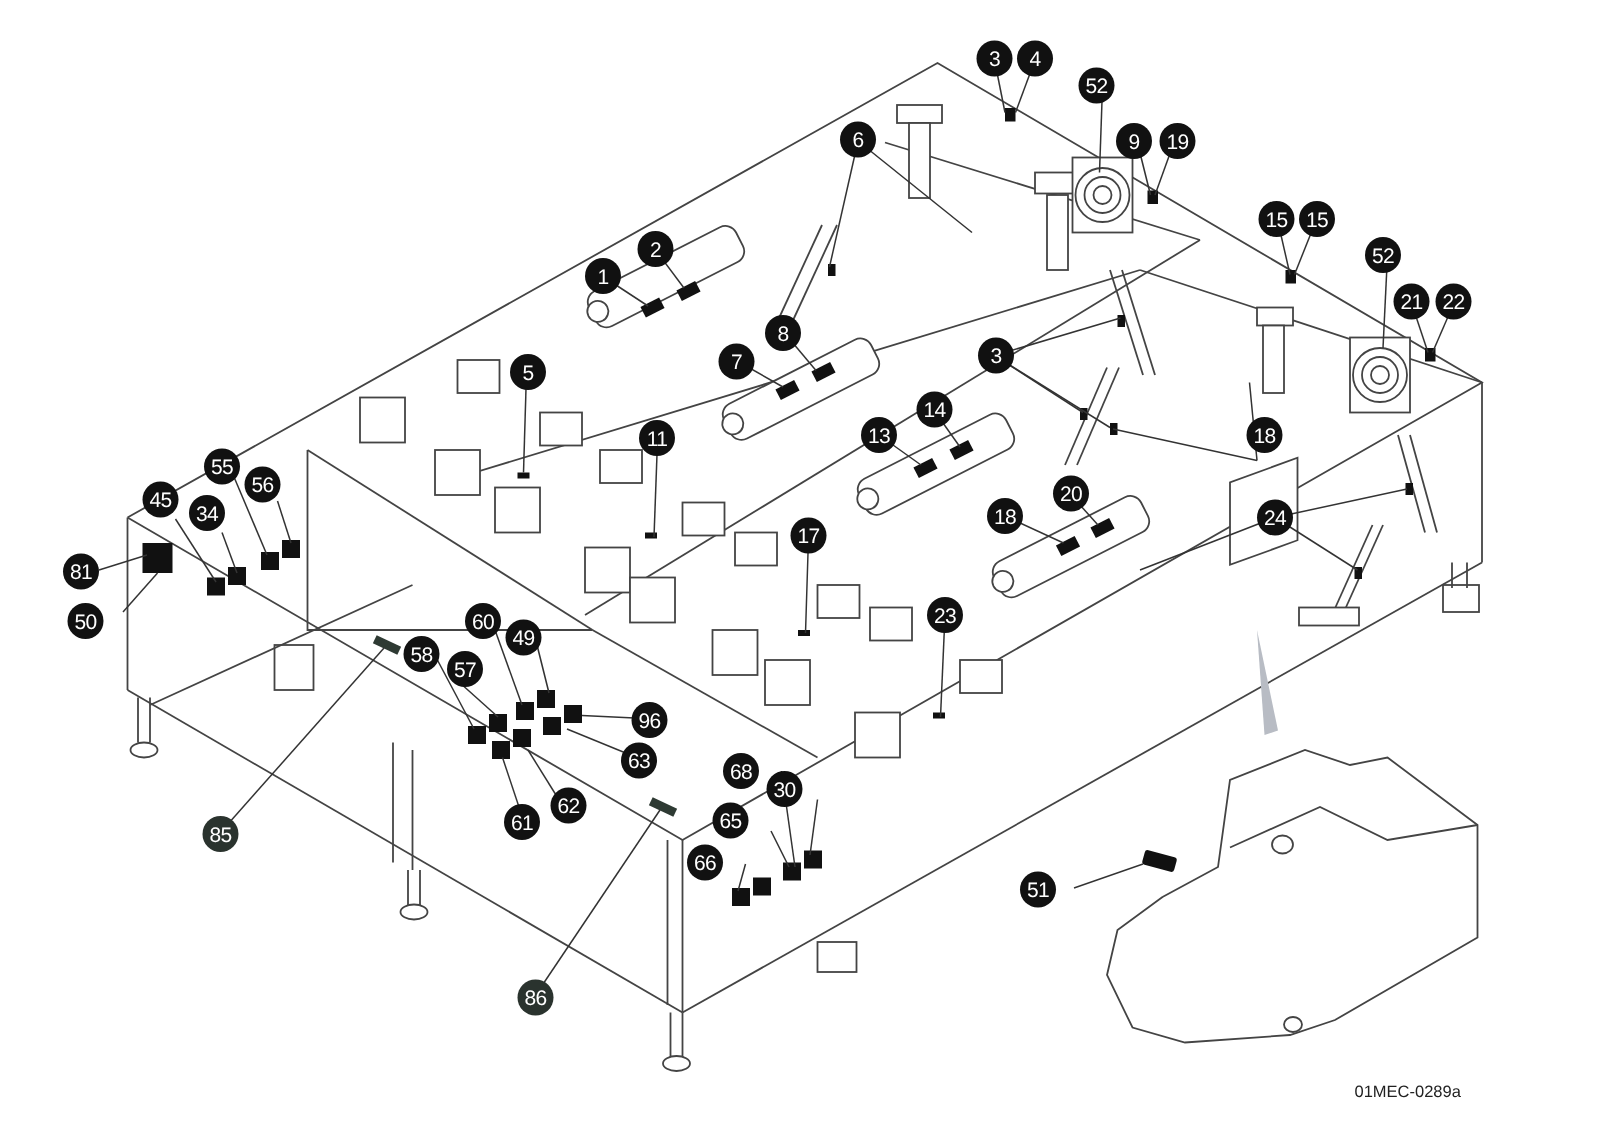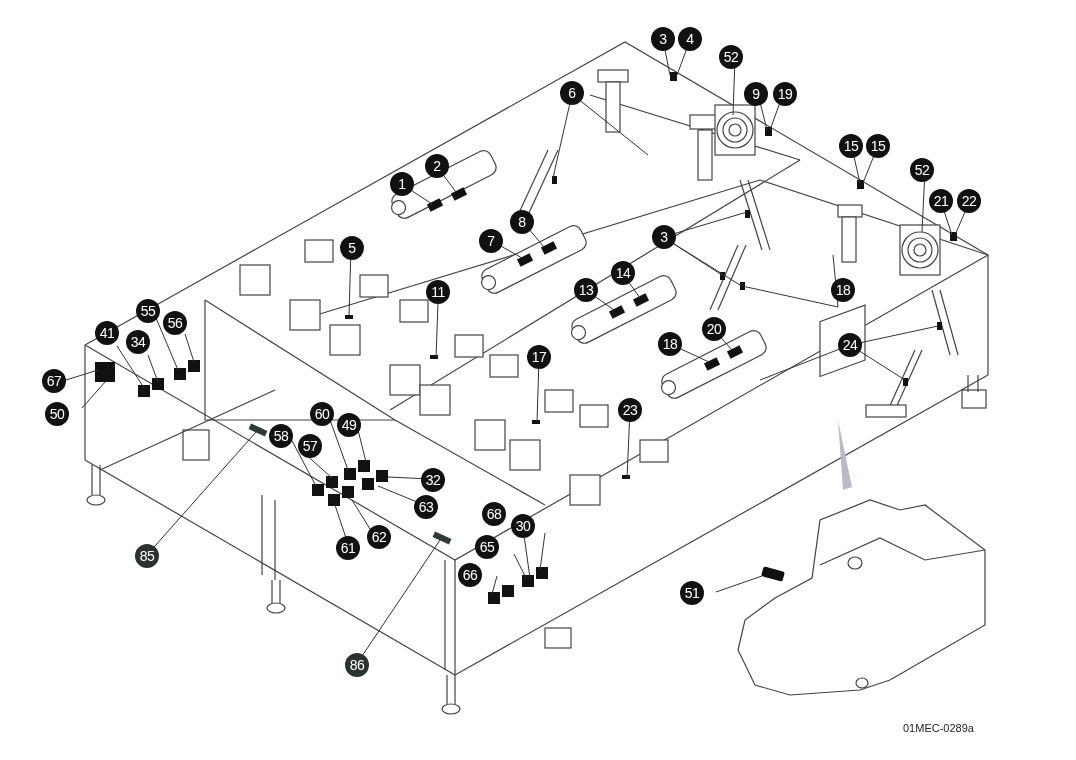--- a/index.html
+++ b/index.html
@@ -248,37 +248,37 @@
 <div class="callout" style="left:851px;top:146px">15</div>
 <div class="callout" style="left:878px;top:146px">15</div>
 <div class="callout" style="left:539px;top:357px">17</div>
 <div class="callout" style="left:843px;top:290px">18</div>
 <div class="callout" style="left:670px;top:344px">18</div>
 <div class="callout" style="left:714px;top:329px">20</div>
 <div class="callout" style="left:941px;top:201px">21</div>
 <div class="callout" style="left:969px;top:201px">22</div>
 <div class="callout" style="left:630px;top:410px">23</div>
 <div class="callout" style="left:850px;top:345px">24</div>
-<div class="callout" style="left:54px;top:381px">67</div>
+<div class="callout" style="left:54px;top:381px">81</div>
 <div class="callout" style="left:57px;top:414px">50</div>
 <div class="callout" style="left:692px;top:593px">51</div>
 <div class="callout" style="left:731px;top:57px">52</div>
 <div class="callout" style="left:922px;top:170px">52</div>
-<div class="callout" style="left:107px;top:333px">41</div>
+<div class="callout" style="left:107px;top:333px">45</div>
 <div class="callout" style="left:138px;top:342px">34</div>
 <div class="callout" style="left:148px;top:311px">55</div>
 <div class="callout" style="left:175px;top:323px">56</div>
 <div class="callout" style="left:310px;top:446px">57</div>
 <div class="callout" style="left:281px;top:436px">58</div>
 <div class="callout" style="left:349px;top:425px">49</div>
 <div class="callout" style="left:322px;top:414px">60</div>
 <div class="callout" style="left:348px;top:548px">61</div>
 <div class="callout" style="left:379px;top:537px">62</div>
 <div class="callout" style="left:426px;top:507px">63</div>
-<div class="callout" style="left:433px;top:480px">32</div>
+<div class="callout" style="left:433px;top:480px">96</div>
 <div class="callout" style="left:487px;top:547px">65</div>
 <div class="callout" style="left:470px;top:575px">66</div>
 <div class="callout" style="left:523px;top:526px">30</div>
 <div class="callout" style="left:494px;top:514px">68</div>
 <div class="callout dk" style="left:147px;top:556px">85</div>
 <div class="callout dk" style="left:357px;top:665px">86</div>
 
 <div class="figid">01MEC-0289a</div>
 </div>
 

